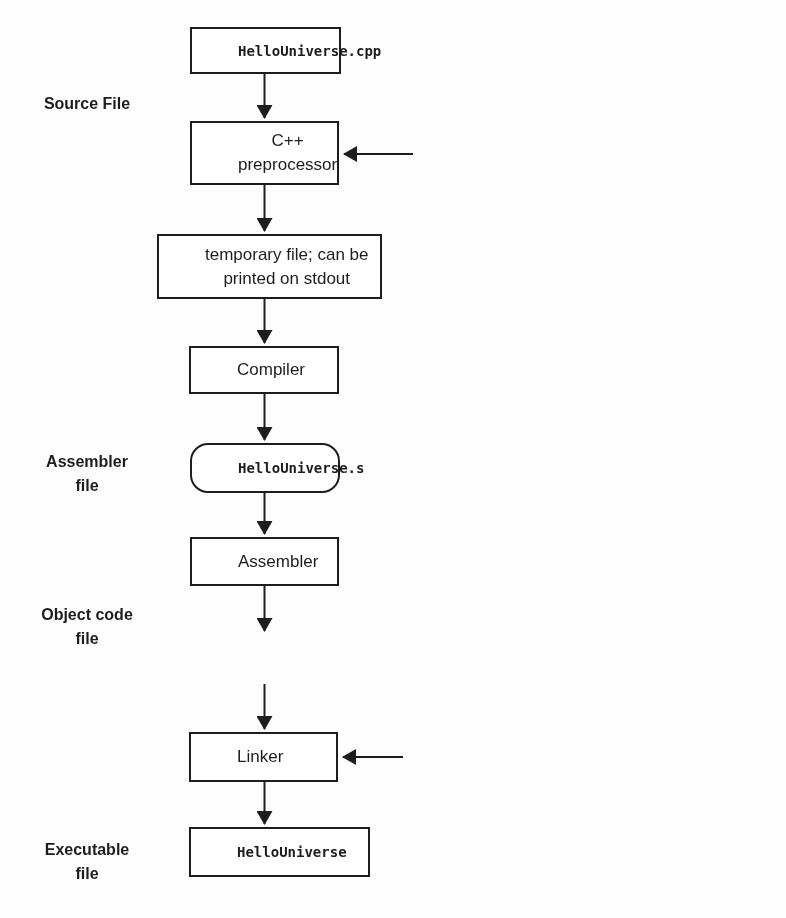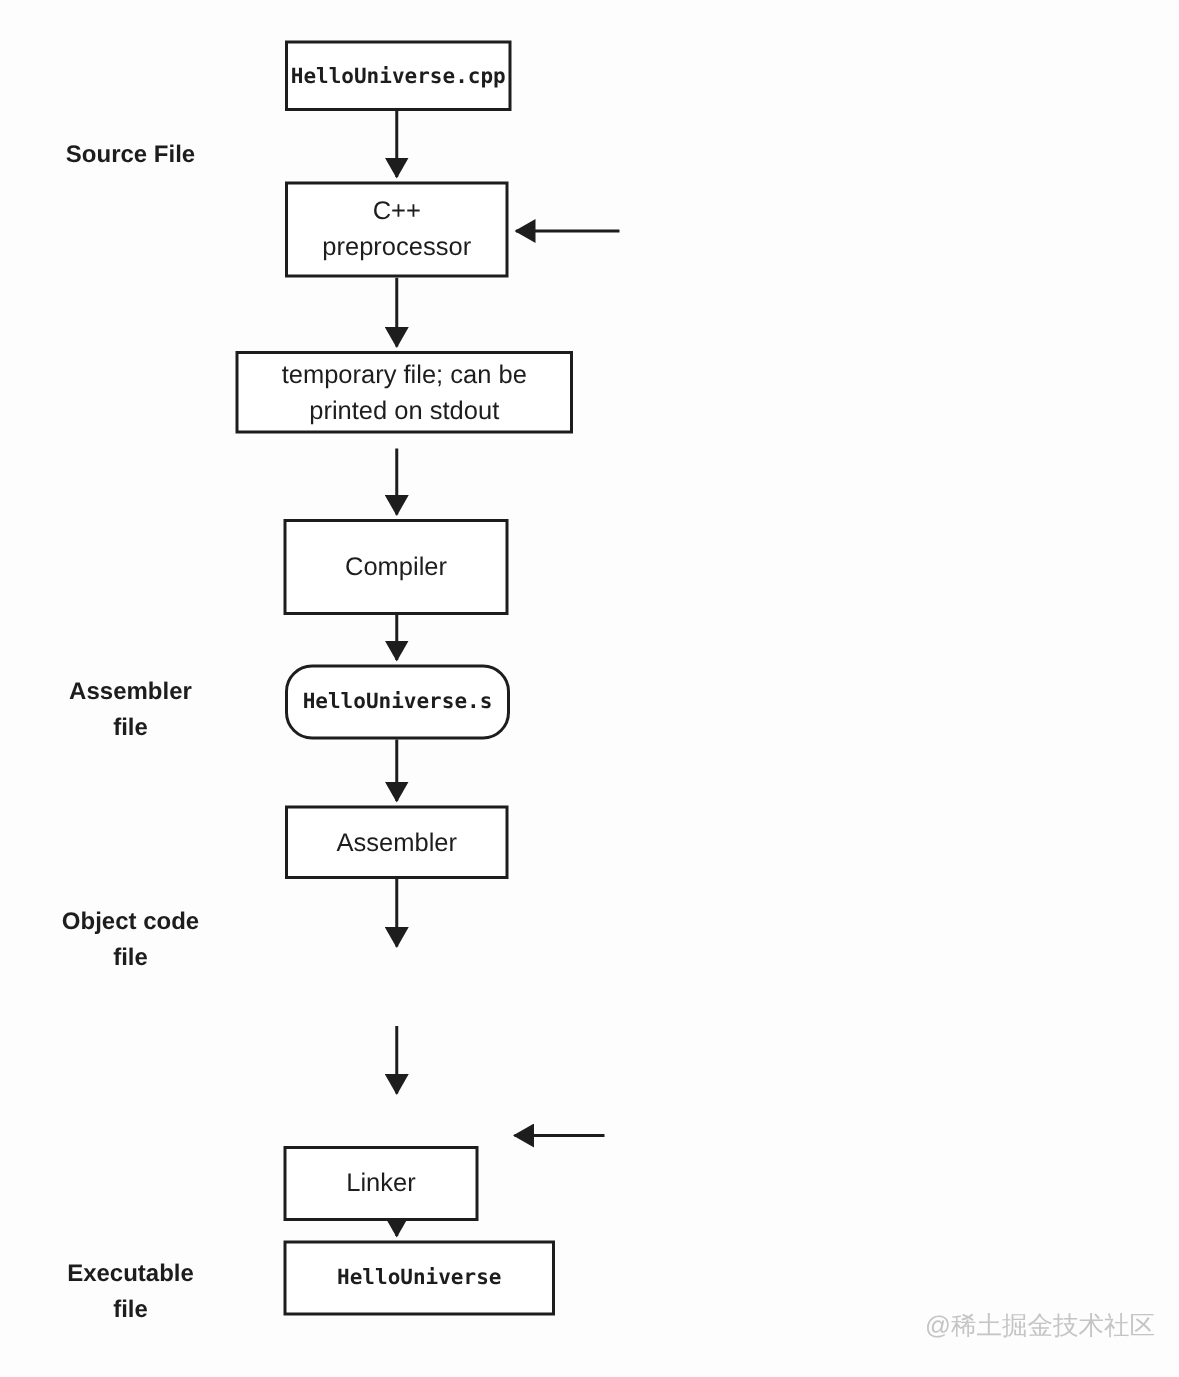--- a/index.html
+++ b/index.html
@@ -15,24 +15,25 @@
     position:relative;
     width:786px;height:918px;
     background:var(--background);
     overflow:hidden;
   }
   #arrows{position:absolute;left:0;top:0;width:786px;height:918px;pointer-events:none;}
   #arrows line{stroke:var(--line);stroke-width:2;}
   #arrows marker polygon{fill:var(--line);}
   .box{
     position:absolute;
-    display:flex;align-items:center;justify-content:center;
+    display:flex;align-items:center;
     border:2px solid var(--line);
     background:#fff;
     text-align:center;
+    padding-left:46px;
   }
   .box span{white-space:pre-line;line-height:24px;}
   .flow{font-size:17px;}
   .mono span{
     font-family:"DejaVu Sans Mono","Liberation Mono",monospace;
     font-weight:bold;font-size:14px;letter-spacing:0px;
   }
   .annot{border-width:3px;}
   .annot span{font-weight:bold;font-size:18px;line-height:25px;}
   .side-label{
@@ -76,39 +77,39 @@
   <div class="box mono" style="left:190px;top:27px;width:151px;height:47px;">
     <span>HelloUniverse.cpp</span>
   </div>
 
   <div class="box flow" style="left:190px;top:121px;width:149px;height:64px;">
     <span>C++
 preprocessor</span>
   </div>
 
 
-  <div class="box flow" style="left:157px;top:234px;width:225px;height:55px;">
+  <div class="box flow" style="left:157px;top:234px;width:225px;height:65px;">
     <span>temporary file; can be
 printed on stdout</span>
   </div>
 
-  <div class="box flow" style="left:189px;top:346px;width:150px;height:64px;">
+  <div class="box flow" style="left:189px;top:346px;width:150px;height:48px;">
     <span>Compiler</span>
   </div>
 
   <div class="box mono" style="left:190px;top:443px;width:150px;height:50px;border-radius:18px;">
     <span>HelloUniverse.s</span>
   </div>
 
   <div class="box flow" style="left:190px;top:537px;width:149px;height:49px;">
     <span>Assembler</span>
   </div>
 
 
-  <div class="box flow" style="left:189px;top:732px;width:130px;height:50px;margin-top:32px;">
+  <div class="box flow" style="left:189px;top:732px;width:149px;height:50px;">
     <span>Linker</span>
   </div>
 
 
   <div class="box mono" style="left:189px;top:827px;width:181px;height:50px;">
     <span>HelloUniverse</span>
   </div>
 
   <div class="side-label" style="left:2px;top:92px;">
     <span>Source File</span>
@@ -122,15 +123,14 @@
   <div class="side-label" style="left:2px;top:603px;">
     <span>Object code
 file</span>
   </div>
 
   <div class="side-label" style="left:2px;top:838px;">
     <span>Executable
 file</span>
   </div>
 
-  <div class="watermark">@稀土掘金技术社区</div>
 
 </div>
 
 </body></html>

